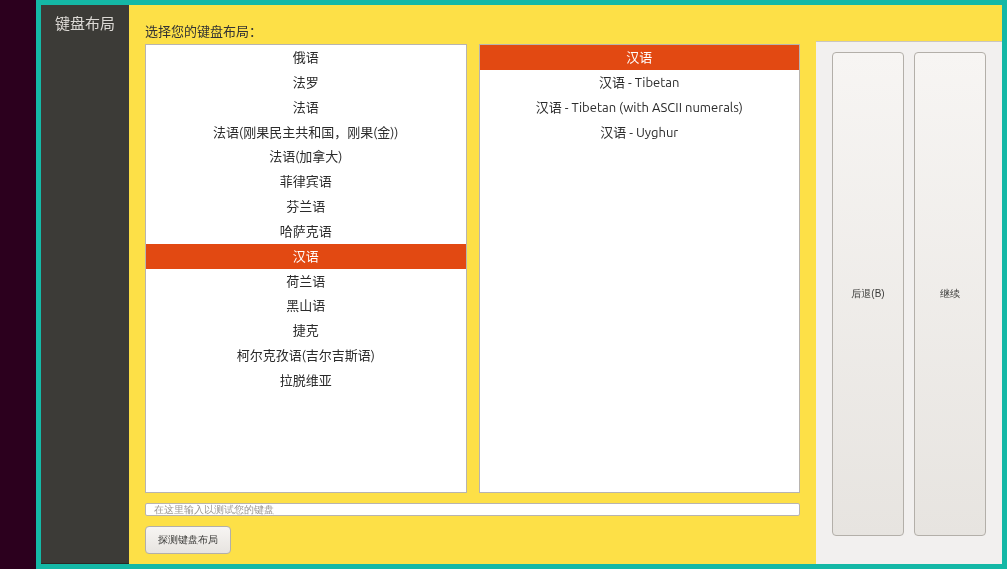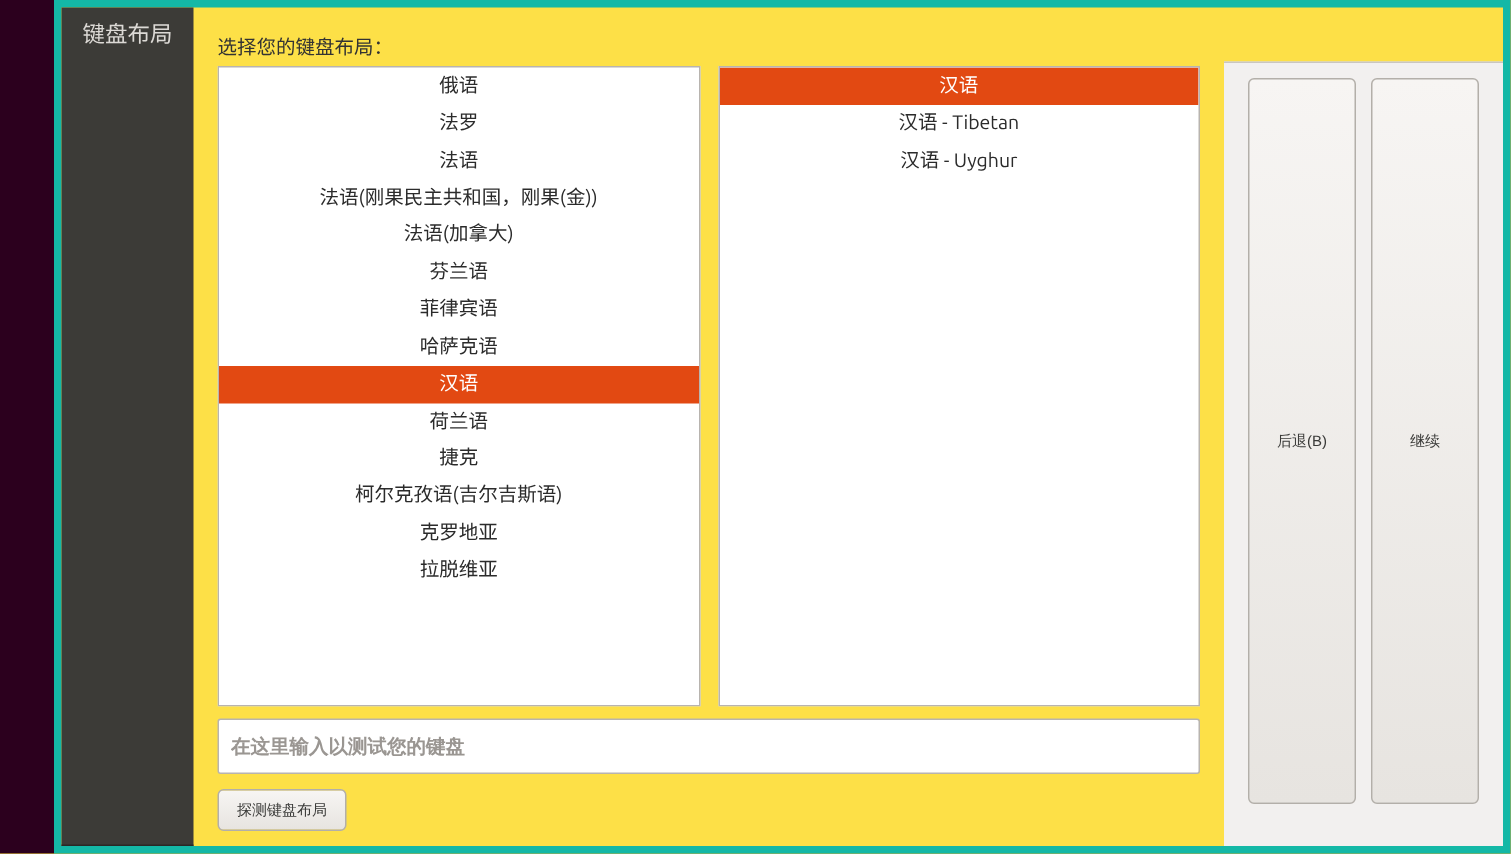--- a/index.html
+++ b/index.html
@@ -67,27 +67,26 @@
     }
     .list-item.selected {
       background: #e24912;
       color: #fff;
     }
     .test-row {
       margin-top: 8px;
     }
     .test-input {
       width: 100%;
-      padding: 10px 8px;
+      padding: 0 8px;
       border: 1px solid #b8b4af;
       border-radius: 2px;
-      font-size: 13px;
+      font-size: 10px;
       color: #555;
       background: #fff;
-      font-weight: bold;
     }
     .test-input::placeholder { color: #9a9692; }
     .detect-row {
       margin-top: 10px;
       margin-bottom: 10px;
     }
     .btn {
       display: inline-block;
       padding: 6px 12px;
       border: 1px solid #b3afa9;
@@ -120,33 +119,34 @@
   <div class="content">
     <div class="prompt">选择您的键盘布局：</div>
 
     <div class="panes">
       <div class="left-pane" id="left-pane">
           <div class="list-item">俄语</div>
           <div class="list-item">法罗</div>
           <div class="list-item">法语</div>
           <div class="list-item">法语(刚果民主共和国，刚果(金))</div>
           <div class="list-item">法语(加拿大)</div>
+          <div class="list-item">菲律宾语</div>
           <div class="list-item">芬兰语</div>
-          <div class="list-item">菲律宾语</div>
           <div class="list-item">哈萨克语</div>
           <div class="list-item selected">汉语</div>
           <div class="list-item">荷兰语</div>
+          <div class="list-item">黑山语</div>
           <div class="list-item">捷克</div>
           <div class="list-item">柯尔克孜语(吉尔吉斯语)</div>
-          <div class="list-item">克罗地亚</div>
           <div class="list-item">拉脱维亚</div>
         </div>
       <div class="right-pane" id="right-pane">
           <div class="list-item selected">汉语</div>
           <div class="list-item">汉语 - Tibetan</div>
+          <div class="list-item">汉语 - Tibetan (with ASCII numerals)</div>
           <div class="list-item">汉语 - Uyghur</div>
         </div>
     </div>
 
     <div class="test-row">
       <input class="test-input" type="text" placeholder="在这里输入以测试您的键盘" style="">
     </div>
 
     <div class="detect-row">
       <button class="btn">探测键盘布局</button>

